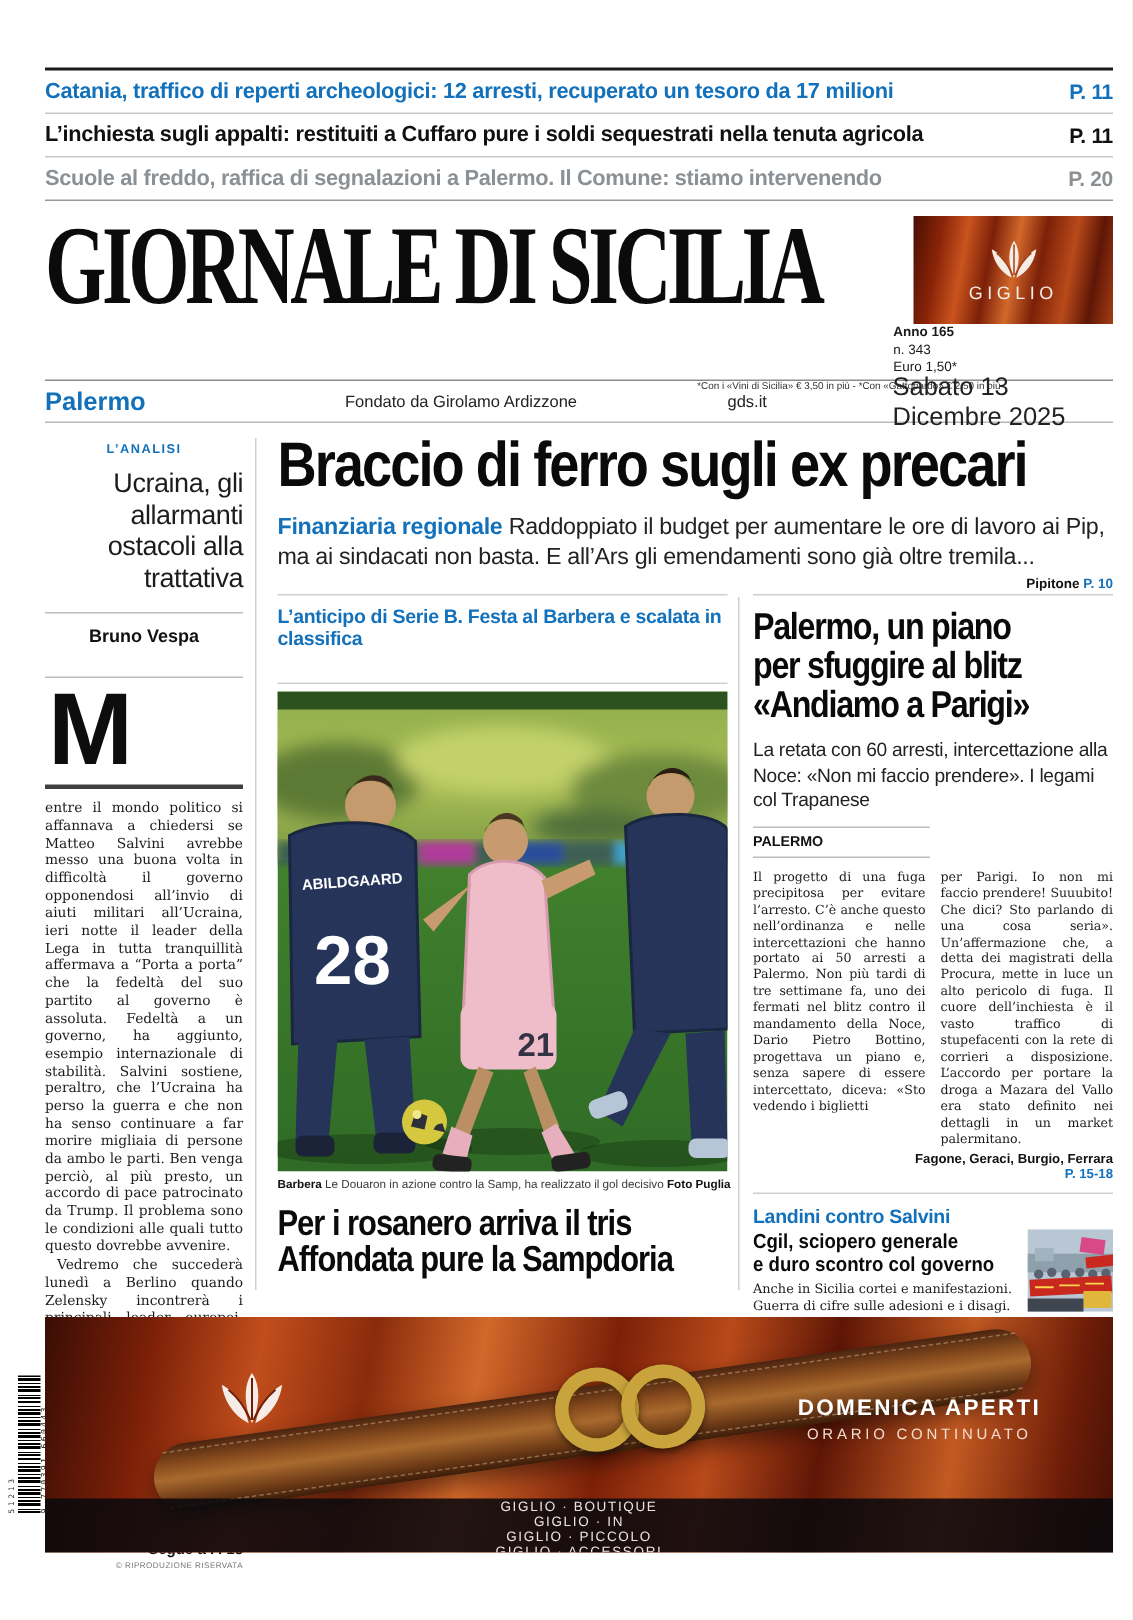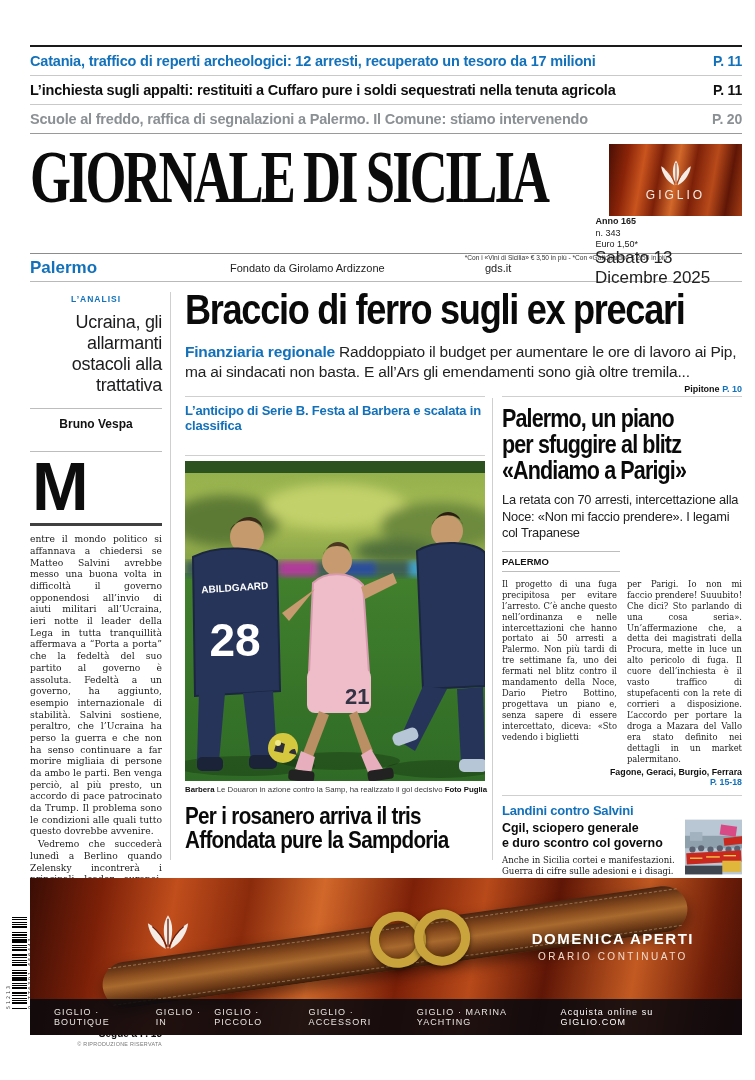--- a/index.html
+++ b/index.html
@@ -121,21 +121,21 @@
   .buckle .ring { position:absolute; width:56px; height:56px; border:9px solid #c9a43c; border-radius:50%;
     box-shadow:inset 0 0 6px rgba(90,60,0,0.6), 0 2px 5px rgba(0,0,0,0.5); }
   .buckle .r1 { left:0; top:2px; } .buckle .r2 { left:44px; top:6px; }
   .ad-brand { position:absolute; left:58px; top:34px; width:160px; text-align:center; color:#f3e9e4; }
   .ad-brand .name { margin-top:5px; font-size:13px; letter-spacing:2px; }
   .ad-promo { position:absolute; right:48px; top:52px; text-align:center; color:#fff; }
   .ad-promo .l1 { font-size:15px; font-weight:bold; letter-spacing:1.5px; }
   .ad-promo .l2 { margin-top:4px; font-size:10px; letter-spacing:2.5px; color:#f3dccd; }
   .ad-menu { position:absolute; left:0; right:0; bottom:0; height:36px; background:rgba(10,9,14,0.88);
     display:flex; align-items:center; justify-content:space-between; padding:0 24px;
-    font-size:9px; letter-spacing:1.1px; color:#e8e4e0; }
+    font-size:9px; letter-spacing:1.1px; color:#e8e4e0;flex-direction:column; }
   .ad-menu .online { color:#fff; }
 
   
   .barcode-wrap { position:absolute; left:-36px; top:940px; width:110px; height:28px; transform:rotate(-90deg); transform-origin:center; }
   .bc-top { font-size:5px; letter-spacing:2px; color:#333; font-family:"DejaVu Sans Mono",monospace; }
   .bc-bars { width:92px; height:15px; margin-top:1px;
     background:repeating-linear-gradient(90deg,#000 0 1.4px,#fff 1.4px 2.6px,#000 2.6px 3.2px,#fff 3.2px 5px,#000 5px 6.8px,#fff 6.8px 7.6px); }
   .bc-num { font-size:5.5px; letter-spacing:1.5px; color:#222; font-family:"DejaVu Sans Mono",monospace; }
 </style>
 </head>
@@ -319,21 +319,21 @@
         <span class="pp">P. 28-29</span>
       </div>
     </div>
 
     <div class="crime">
       <div class="cr-h">
         <span class="cond">Palermo, un piano</span><br>
         <span class="cond">per sfuggire al blitz</span><br>
         <span class="cond">«Andiamo a Parigi»</span>
       </div>
-      <div class="cr-deck">La retata con 70 arresti, intercettazione alla Noce: «Non mi faccio prendere». I legami col Trapanese</div>
+      <div class="cr-deck">La retata con 60 arresti, intercettazione alla Noce: «Non mi faccio prendere». I legami col Trapanese</div>
       <div class="cr-dateline">PALERMO</div>
       <div class="cr-cols">
         <div class="c serif">Il progetto di una fuga precipitosa per evitare l’arresto. C’è anche questo nell’ordinanza e nelle intercettazioni che hanno portato ai 50 arresti a Palermo. Non più tardi di tre settimane fa, uno dei fermati nel blitz contro il mandamento della Noce, Dario Pietro Bottino, progettava un piano e, senza sapere di essere intercettato, diceva: «Sto vedendo i biglietti</div>
         <div class="c serif">per Parigi. Io non mi faccio prendere! Suuubito! Che dici? Sto parlando di una cosa seria». Un’affermazione che, a detta dei magistrati della Procura, mette in luce un alto pericolo di fuga. Il cuore dell’inchiesta è il vasto traffico di stupefacenti con la rete di corrieri a disposizione. L’accordo per portare la droga a Mazara del Vallo era stato definito nei dettagli in un market palermitano.</div>
       </div>
       <div class="cr-by">
         <span class="name">Fagone, Geraci, Burgio, Ferrara</span>
         <span class="pp">P. 15-18</span>
       </div>
 

